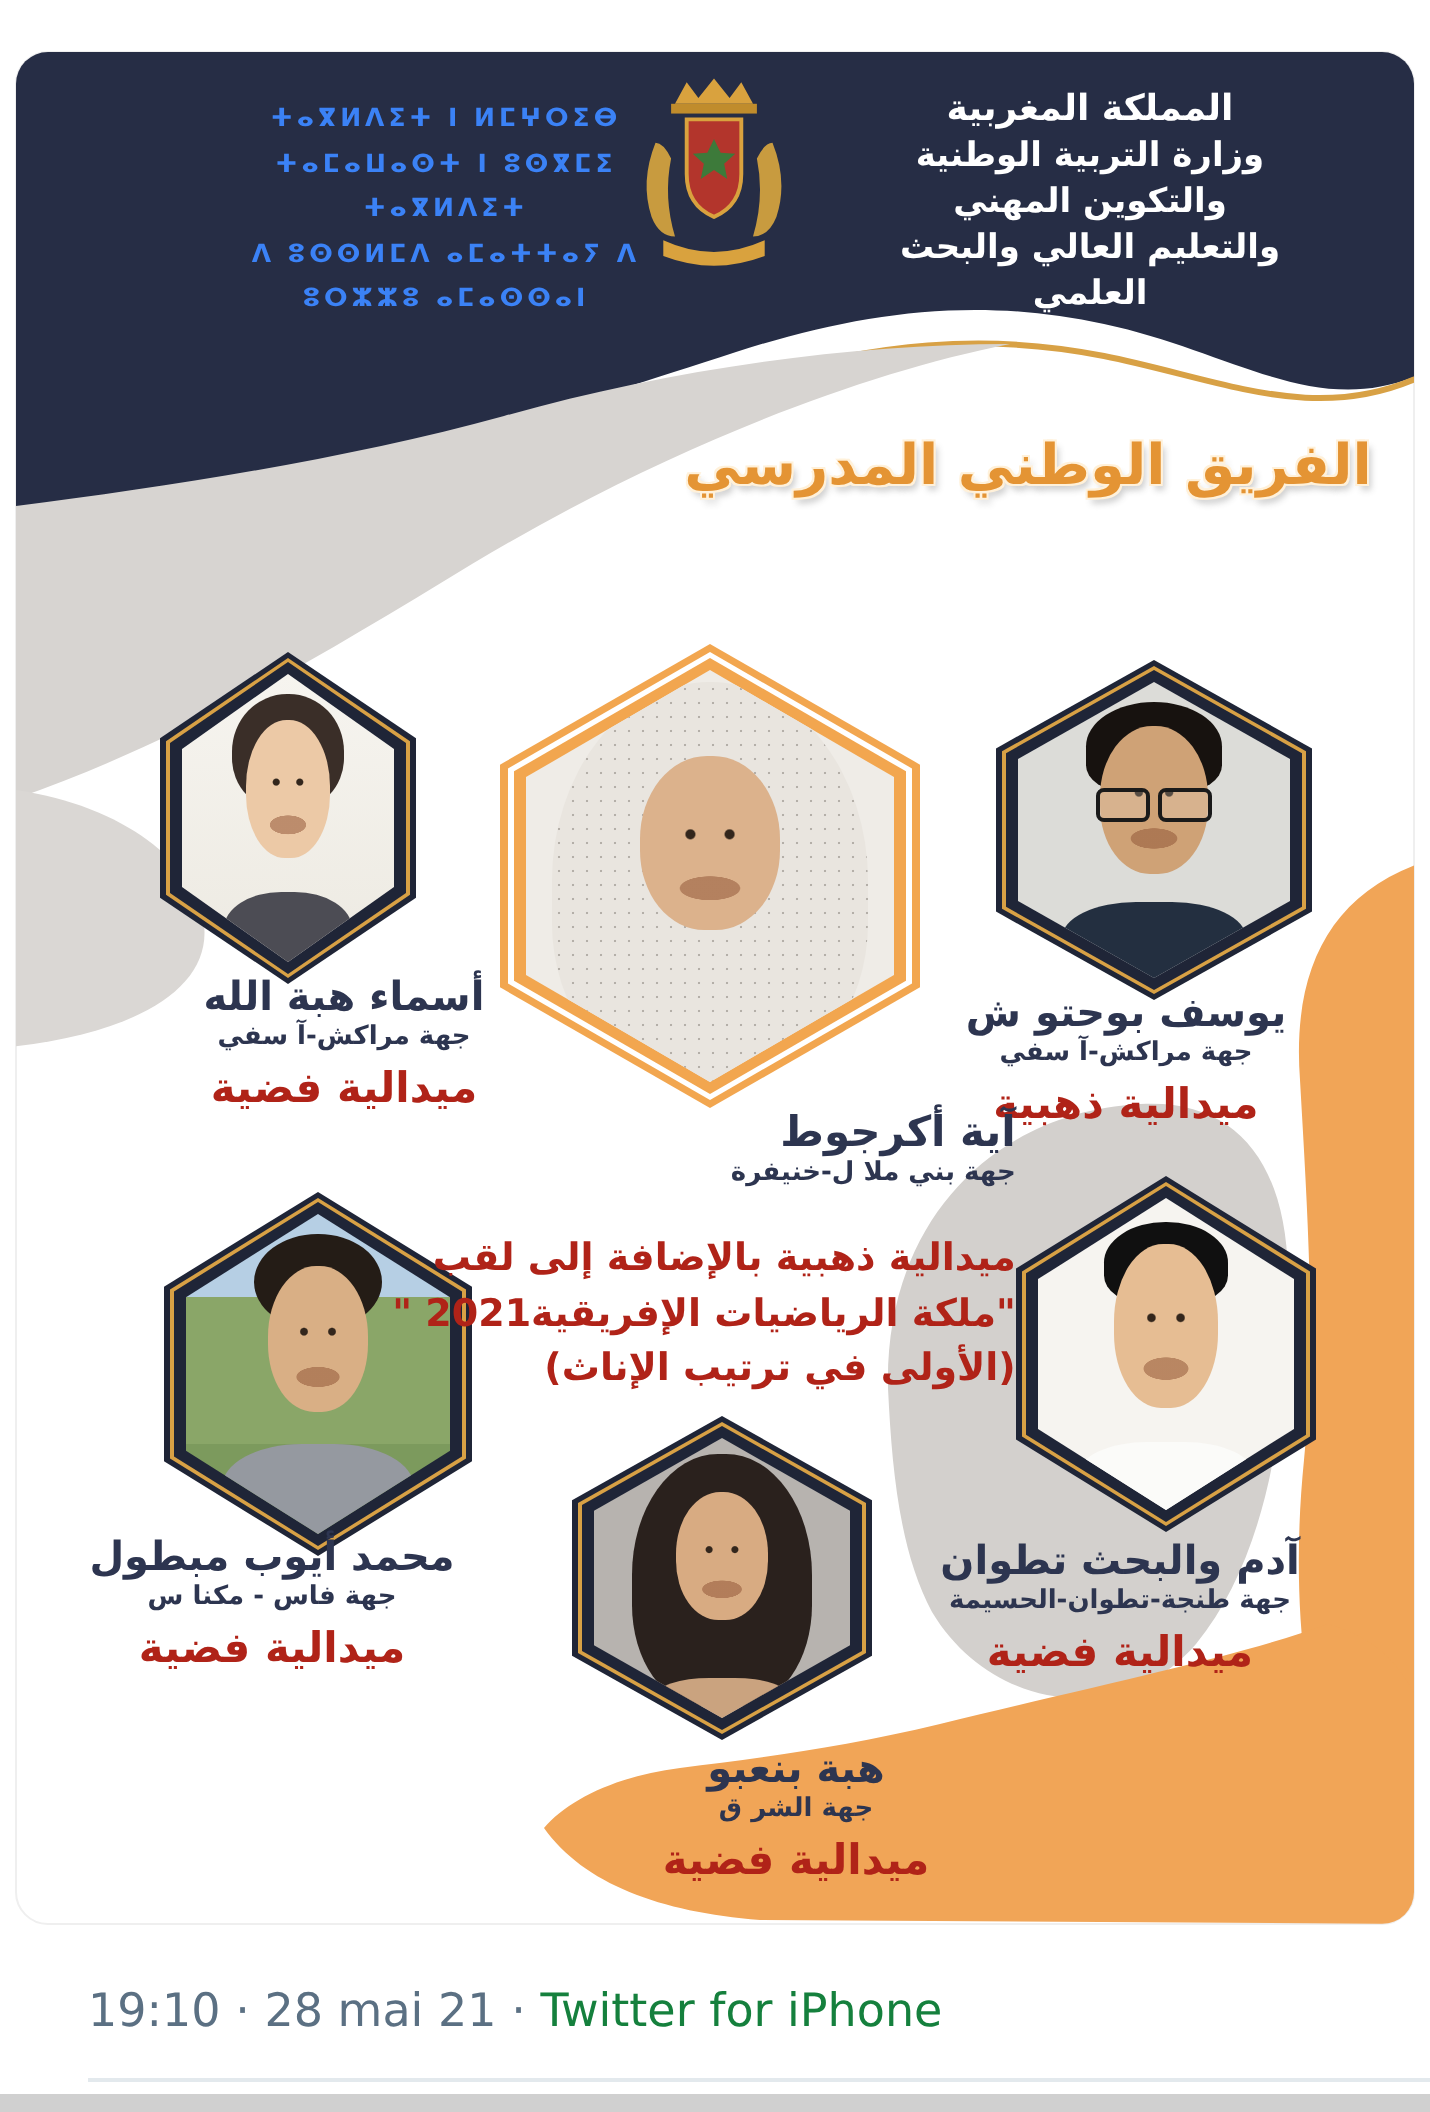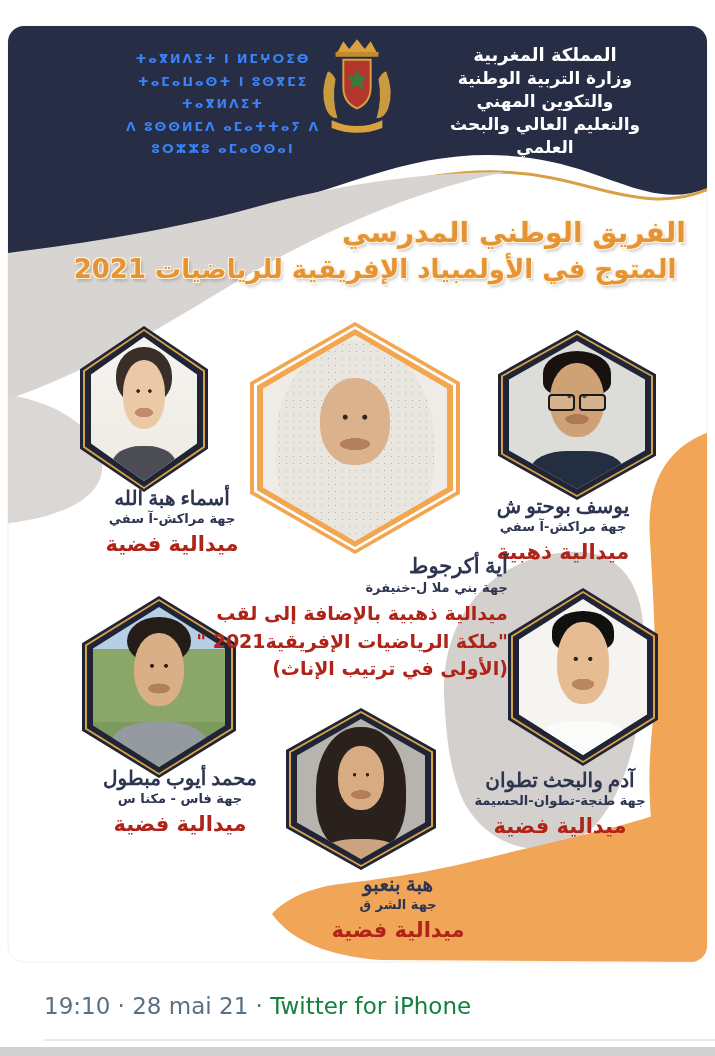--- a/index.html
+++ b/index.html
@@ -82,30 +82,30 @@
   .photo-adam .ph-face{left:30%;top:15%;width:40%;height:52%;}
   .photo-adam .ph-body{left:16%;top:78%;width:68%;height:26%;background:#fbfbf9;border-radius:40% 40% 0 0;}
 
   .photo-hiba{background:#b7b3af;--skin:#d8ab82;}
   .photo-hiba .ph-hair{left:15%;top:6%;width:70%;height:90%;background:#2a211d;border-radius:48% 48% 40% 40%;}
   .photo-hiba .ph-face{left:32%;top:19%;width:36%;height:46%;}
   .photo-hiba .ph-body{left:24%;top:86%;width:52%;height:16%;background:#caa37f;border-radius:40% 40% 0 0;}
 
   
   .stext{position:absolute;transform:translateX(-50%);text-align:center;direction:rtl;white-space:nowrap;}
-  .sname{font-size:20px;font-weight:bold;color:#2d3550;font-family:Liberation Serif, serif;}
+  .sname{font-size:20px;font-weight:bold;color:#2d3550;}
   .sregion{font-size:13px;font-weight:bold;color:#2d3550;margin-top:1px;}
   .smedal{font-size:21px;font-weight:bold;color:#b02318;margin-top:6px;}
   .smedal-extra{font-size:19px;font-weight:bold;color:#b02318;line-height:1.45;}
   #st-asmaa{left:164px;top:460px;}
   #st-youssef{left:555px;top:468px;}
   #st-aya{left:344px;top:528px;text-align:right;}
   #st-aya .sname{font-size:21px;}
-  #st-aya .smedal{font-size:19px;margin-top:5px;line-height:1.45;}
-  #st-mohamed{left:128px;top:740px;margin-left:44px;}
+  #st-aya .smedal{font-size:19px;margin-top:22px;line-height:1.45;}
+  #st-mohamed{left:128px;top:740px;}
   #st-adam{left:552px;top:742px;}
   #st-hiba{left:390px;top:846px;}
 
   
   .footer{position:absolute;left:44px;top:993px;font-size:23px;color:#5b7083;}
   .src{color:#15803d;text-decoration:none;cursor:pointer;}
   .divider{position:absolute;left:44px;width:671px;top:1039px;height:2px;background:#e3e9ed;}
   .bottom-strip{position:absolute;left:0;width:715px;top:1047px;height:9px;background:#d0d0d0;}
 </style>
 </head>
@@ -159,21 +159,20 @@
     </div>
 
     <div class="ministry">
       <div class="m0">المملكة المغربية</div>
       <div class="ml">وزارة التربية الوطنية</div>
       <div class="ml">والتكوين المهني</div>
       <div class="ml">والتعليم العالي والبحث العلمي</div>
     </div>
 
     <div class="title-line t1">الفريق الوطني المدرسي</div>
-    <div class="title-line t2">المتوج في الأولمبياد الإفريقية للرياضيات 2021</div>
 
     <div class="hexwrap" id="hx-asmaa">
       <div class="hl s1"></div>
       <div class="hl s2"></div>
       <div class="hl s3"></div>
       <div class="hl sp photo-asmaa">
         <div class="ph ph-hair"></div>
         <div class="ph ph-face"></div>
         <div class="ph ph-body"></div>
       </div>

